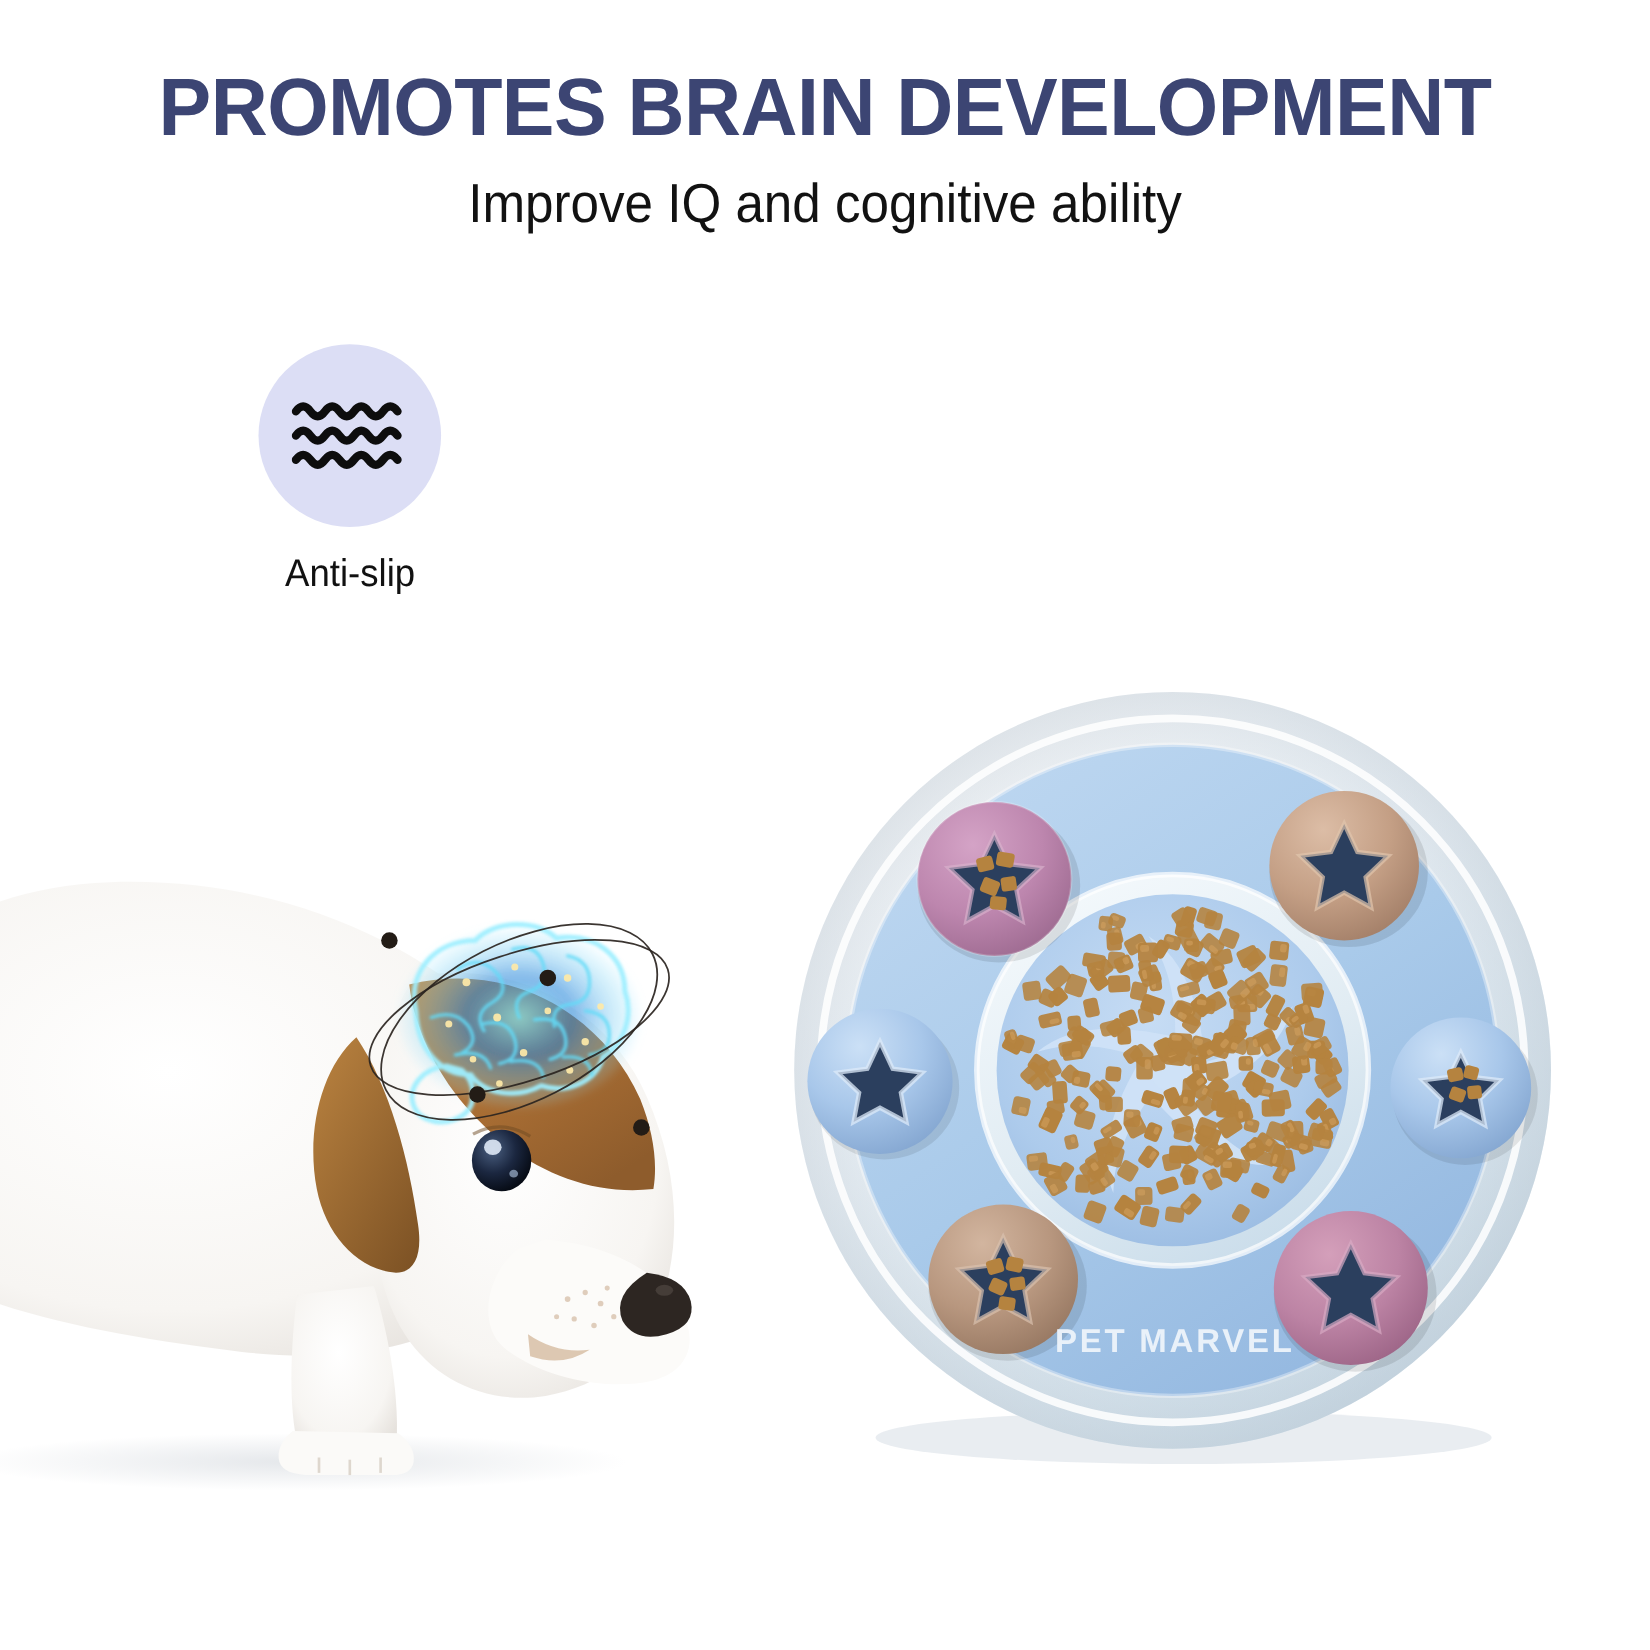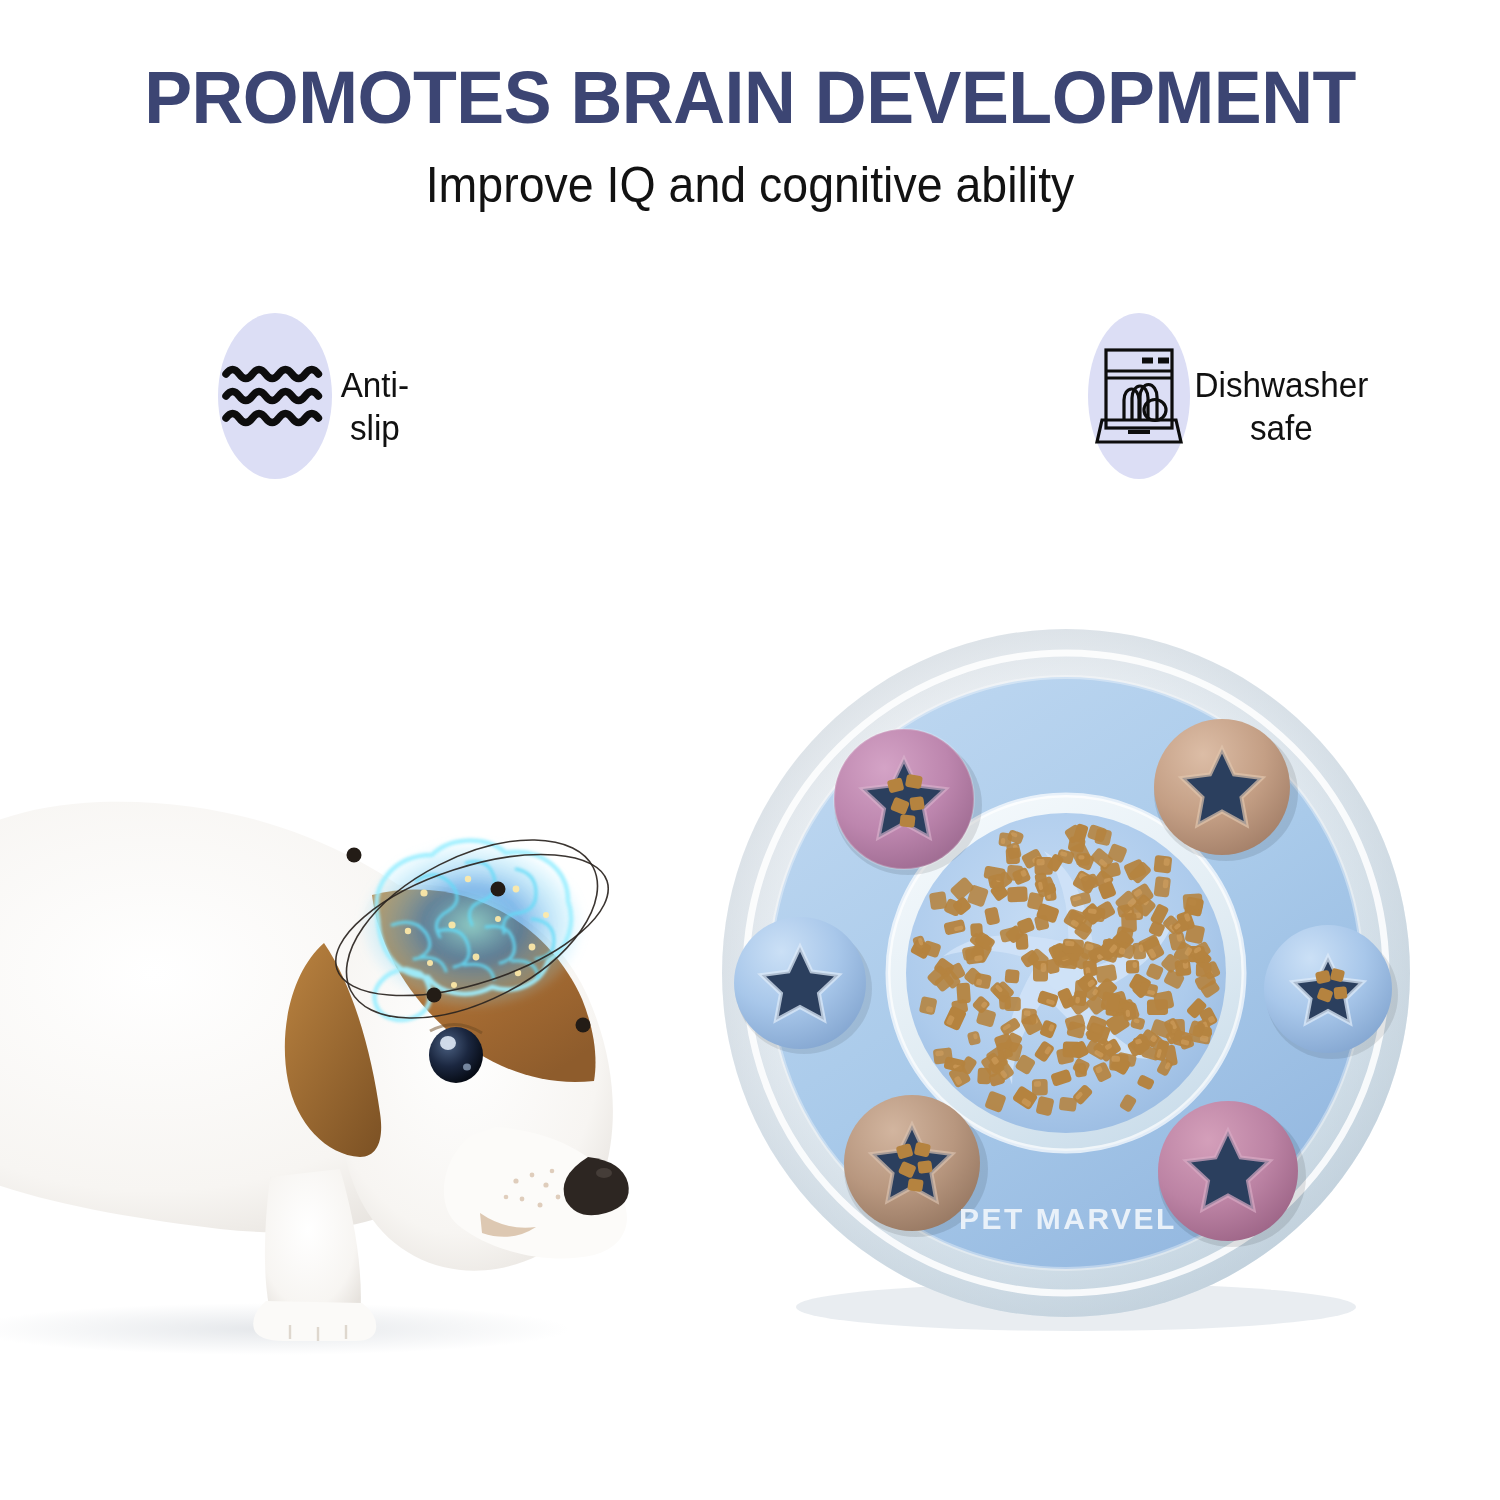--- a/index.html
+++ b/index.html
@@ -58,21 +58,21 @@
     width: 1070px;
     height: 280px;
     display: flex;
     justify-content: space-between;
     align-items: flex-start;
   }
 
   .feature {
     width: 200px;
     display: flex;
-    flex-direction: row;
+    flex-direction: column;
     align-items: center;
   }
 
   .feature-circle {
     width: 166px;
     height: 166px;
     border-radius: 50%;
     background: #dcdef5;
     display: flex;
     align-items: center;
@@ -145,48 +145,20 @@
               <path d="M4 36 q6.6 -9 13.2 0 t13.2 0 t13.2 0 t13.2 0 t13.2 0 t13.2 0 t13.2 0"></path>
               <path d="M4 58 q6.6 -9 13.2 0 t13.2 0 t13.2 0 t13.2 0 t13.2 0 t13.2 0 t13.2 0"></path>
             </g>
           </svg>
         </span>
       </div>
       <div class="feature-label">Anti-slip</div>
     </div>
 
 
-    <div class="feature">
-      <div class="feature-circle">
-        <span>
-          <svg width="102" height="104" viewBox="0 0 102 104">
-            <g fill="none" stroke="#0d0d0d" stroke-width="3.2">
-
-              <rect x="18" y="6" width="66" height="78"></rect>
-
-              <line x1="18" y1="27" x2="84" y2="27"></line>
-              <line x1="18" y1="34" x2="84" y2="34"></line>
-
-              <rect x="54" y="13.5" width="11" height="6" fill="#0d0d0d" stroke="none"></rect>
-              <rect x="70" y="13.5" width="11" height="6" fill="#0d0d0d" stroke="none"></rect>
-
-              <path d="M36 76 L36 56 a7.5 11 0 0 1 15 0 L51 76"></path>
-              <path d="M44 76 L44 54 a8 12 0 0 1 16 0 L60 76"></path>
-              <path d="M52 76 L52 53 a8.5 12.5 0 0 1 17 0 L69 76"></path>
-              <ellipse cx="67" cy="66" rx="11" ry="10.5"></ellipse>
-
-              <path d="M14 76 L88 76 L93 98 L9 98 Z"></path>
-              <line x1="40" y1="88" x2="62" y2="88" stroke-width="4"></line>
-            </g>
-          </svg>
-        </span>
-      </div>
-      <div class="feature-label">Dishwasher
-safe</div>
-    </div>
 
 
   </div>
 
   <div class="dog-wrap">
     <svg class="dog-svg" viewBox="0 0 800 740">
       <defs>
         <radialGradient id="furShade" cx="45%" cy="40%" r="70%">
           <stop offset="0%" stop-color="#ffffff"></stop>
           <stop offset="72%" stop-color="#f7f5f2"></stop>

